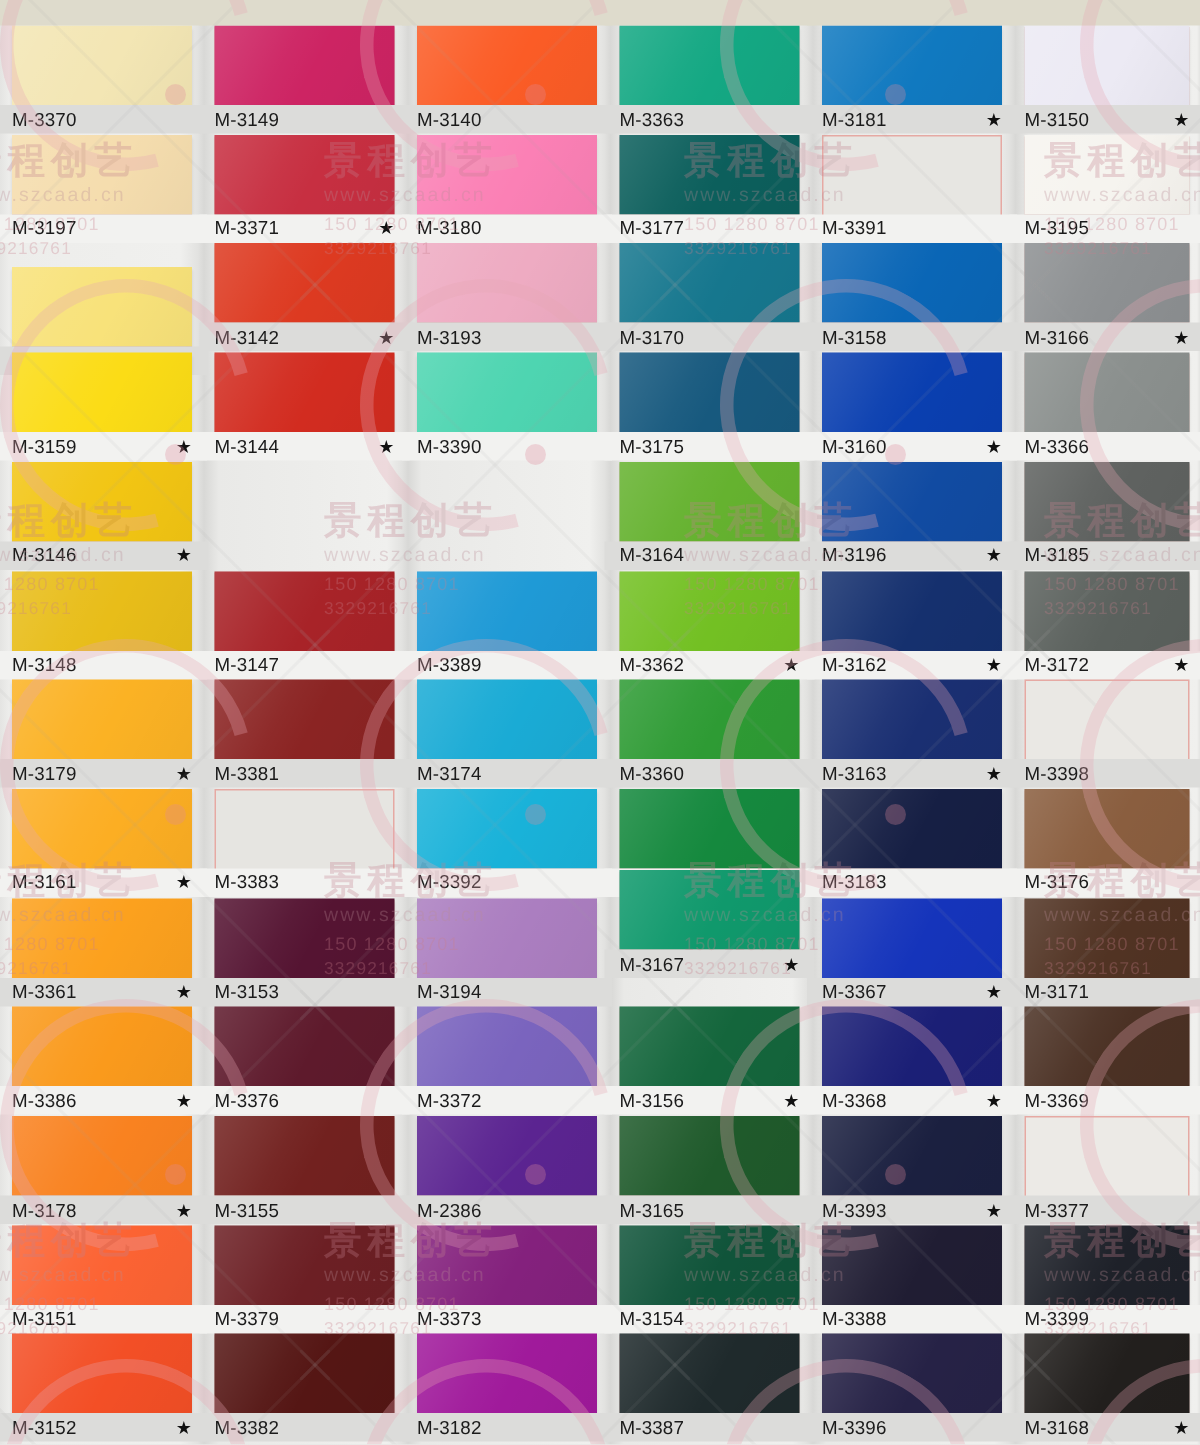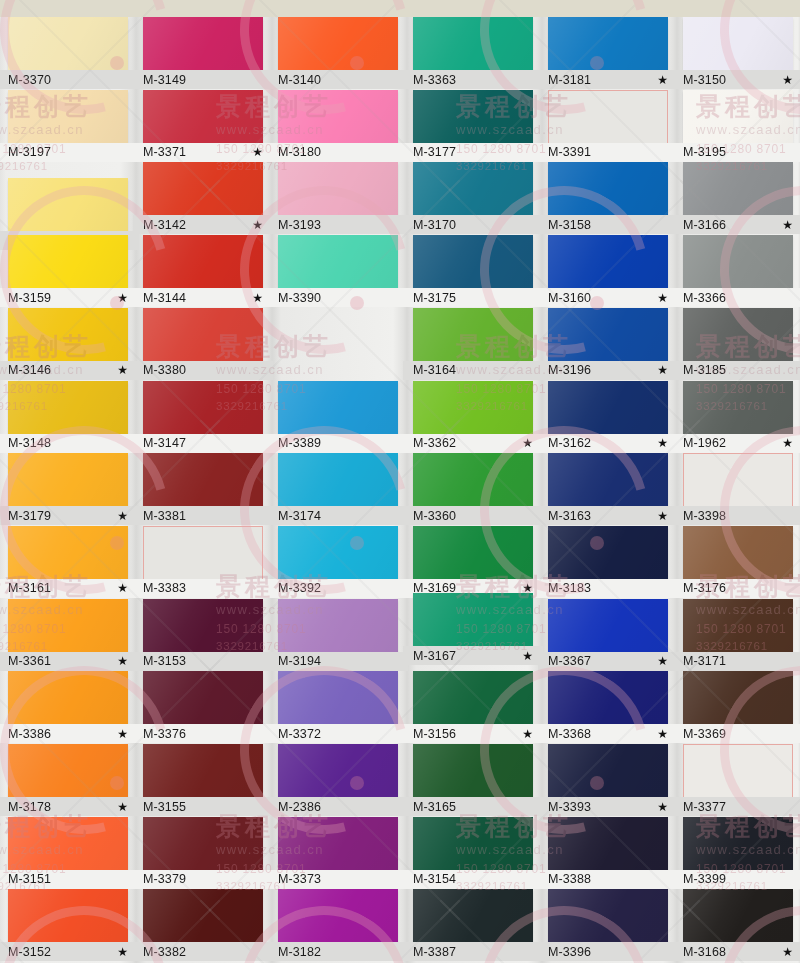--- a/index.html
+++ b/index.html
@@ -247,27 +247,20 @@
           <span class="star">★</span>
         </div>
       </div>
       <div class="cell" style="top: 235.1px; height: 72.7px;">
         <div class="swatch" title="M-3144" style="background: rgb(210, 44, 32);"></div>
         <div class="labelbar lite">
           <span class="code">M-3144</span>
           <span class="star">★</span>
         </div>
       </div>
-      <div class="cell" style="top: 307.8px; height: 72.7px;">
-        <div class="swatch" title="M-3380" style="background: rgb(216, 66, 55);"></div>
-        <div class="labelbar">
-          <span class="code">M-3380</span>
-          <span class="star hidden">★</span>
-        </div>
-      </div>
       <div class="cell" style="top: 380.5px; height: 72.7px;">
         <div class="swatch" title="M-3147" style="background: rgb(168, 35, 40);"></div>
         <div class="labelbar lite">
           <span class="code">M-3147</span>
           <span class="star hidden">★</span>
         </div>
       </div>
       <div class="cell" style="top: 453.2px; height: 72.7px;">
         <div class="swatch" title="M-3381" style="background: rgb(139, 36, 35);"></div>
         <div class="labelbar">
@@ -456,21 +449,21 @@
           <span class="star hidden">★</span>
         </div>
       </div>
       <div class="cell" style="top: 525.9px; height: 72.7px;">
         <div class="swatch" title="M-3169" style="background: rgb(21, 137, 62);"></div>
         <div class="labelbar lite">
           <span class="code">M-3169</span>
           <span class="star">★</span>
         </div>
       </div>
-      <div class="cell" style="top: 593px; height: 72.7px;">
+      <div class="cell" style="top: 580px; height: 72.7px;">
         <div class="swatch" title="M-3167" style="background: rgb(16, 153, 108);"></div>
         <div class="labelbar">
           <span class="code">M-3167</span>
           <span class="star">★</span>
         </div>
       </div>
       <div class="cell" style="top: 671.3px; height: 72.7px;">
         <div class="swatch" title="M-3156" style="background: rgb(20, 102, 60);"></div>
         <div class="labelbar lite">
           <span class="code">M-3156</span>
@@ -626,21 +619,21 @@
       <div class="cell" style="top: 307.8px; height: 72.7px;">
         <div class="swatch" title="M-3185" style="background: rgb(95, 98, 96);"></div>
         <div class="labelbar">
           <span class="code">M-3185</span>
           <span class="star hidden">★</span>
         </div>
       </div>
       <div class="cell" style="top: 380.5px; height: 72.7px;">
         <div class="swatch" title="M-3172" style="background: rgb(91, 97, 93);"></div>
         <div class="labelbar lite">
-          <span class="code">M-1962</span>
+          <span class="code">M-3172</span>
           <span class="star">★</span>
         </div>
       </div>
       <div class="cell" style="top: 453.2px; height: 72.7px;">
         <div class="swatch outline" title="M-3398" style="background: rgb(234, 232, 228);"></div>
         <div class="labelbar">
           <span class="code">M-3398</span>
           <span class="star hidden">★</span>
         </div>
       </div>

